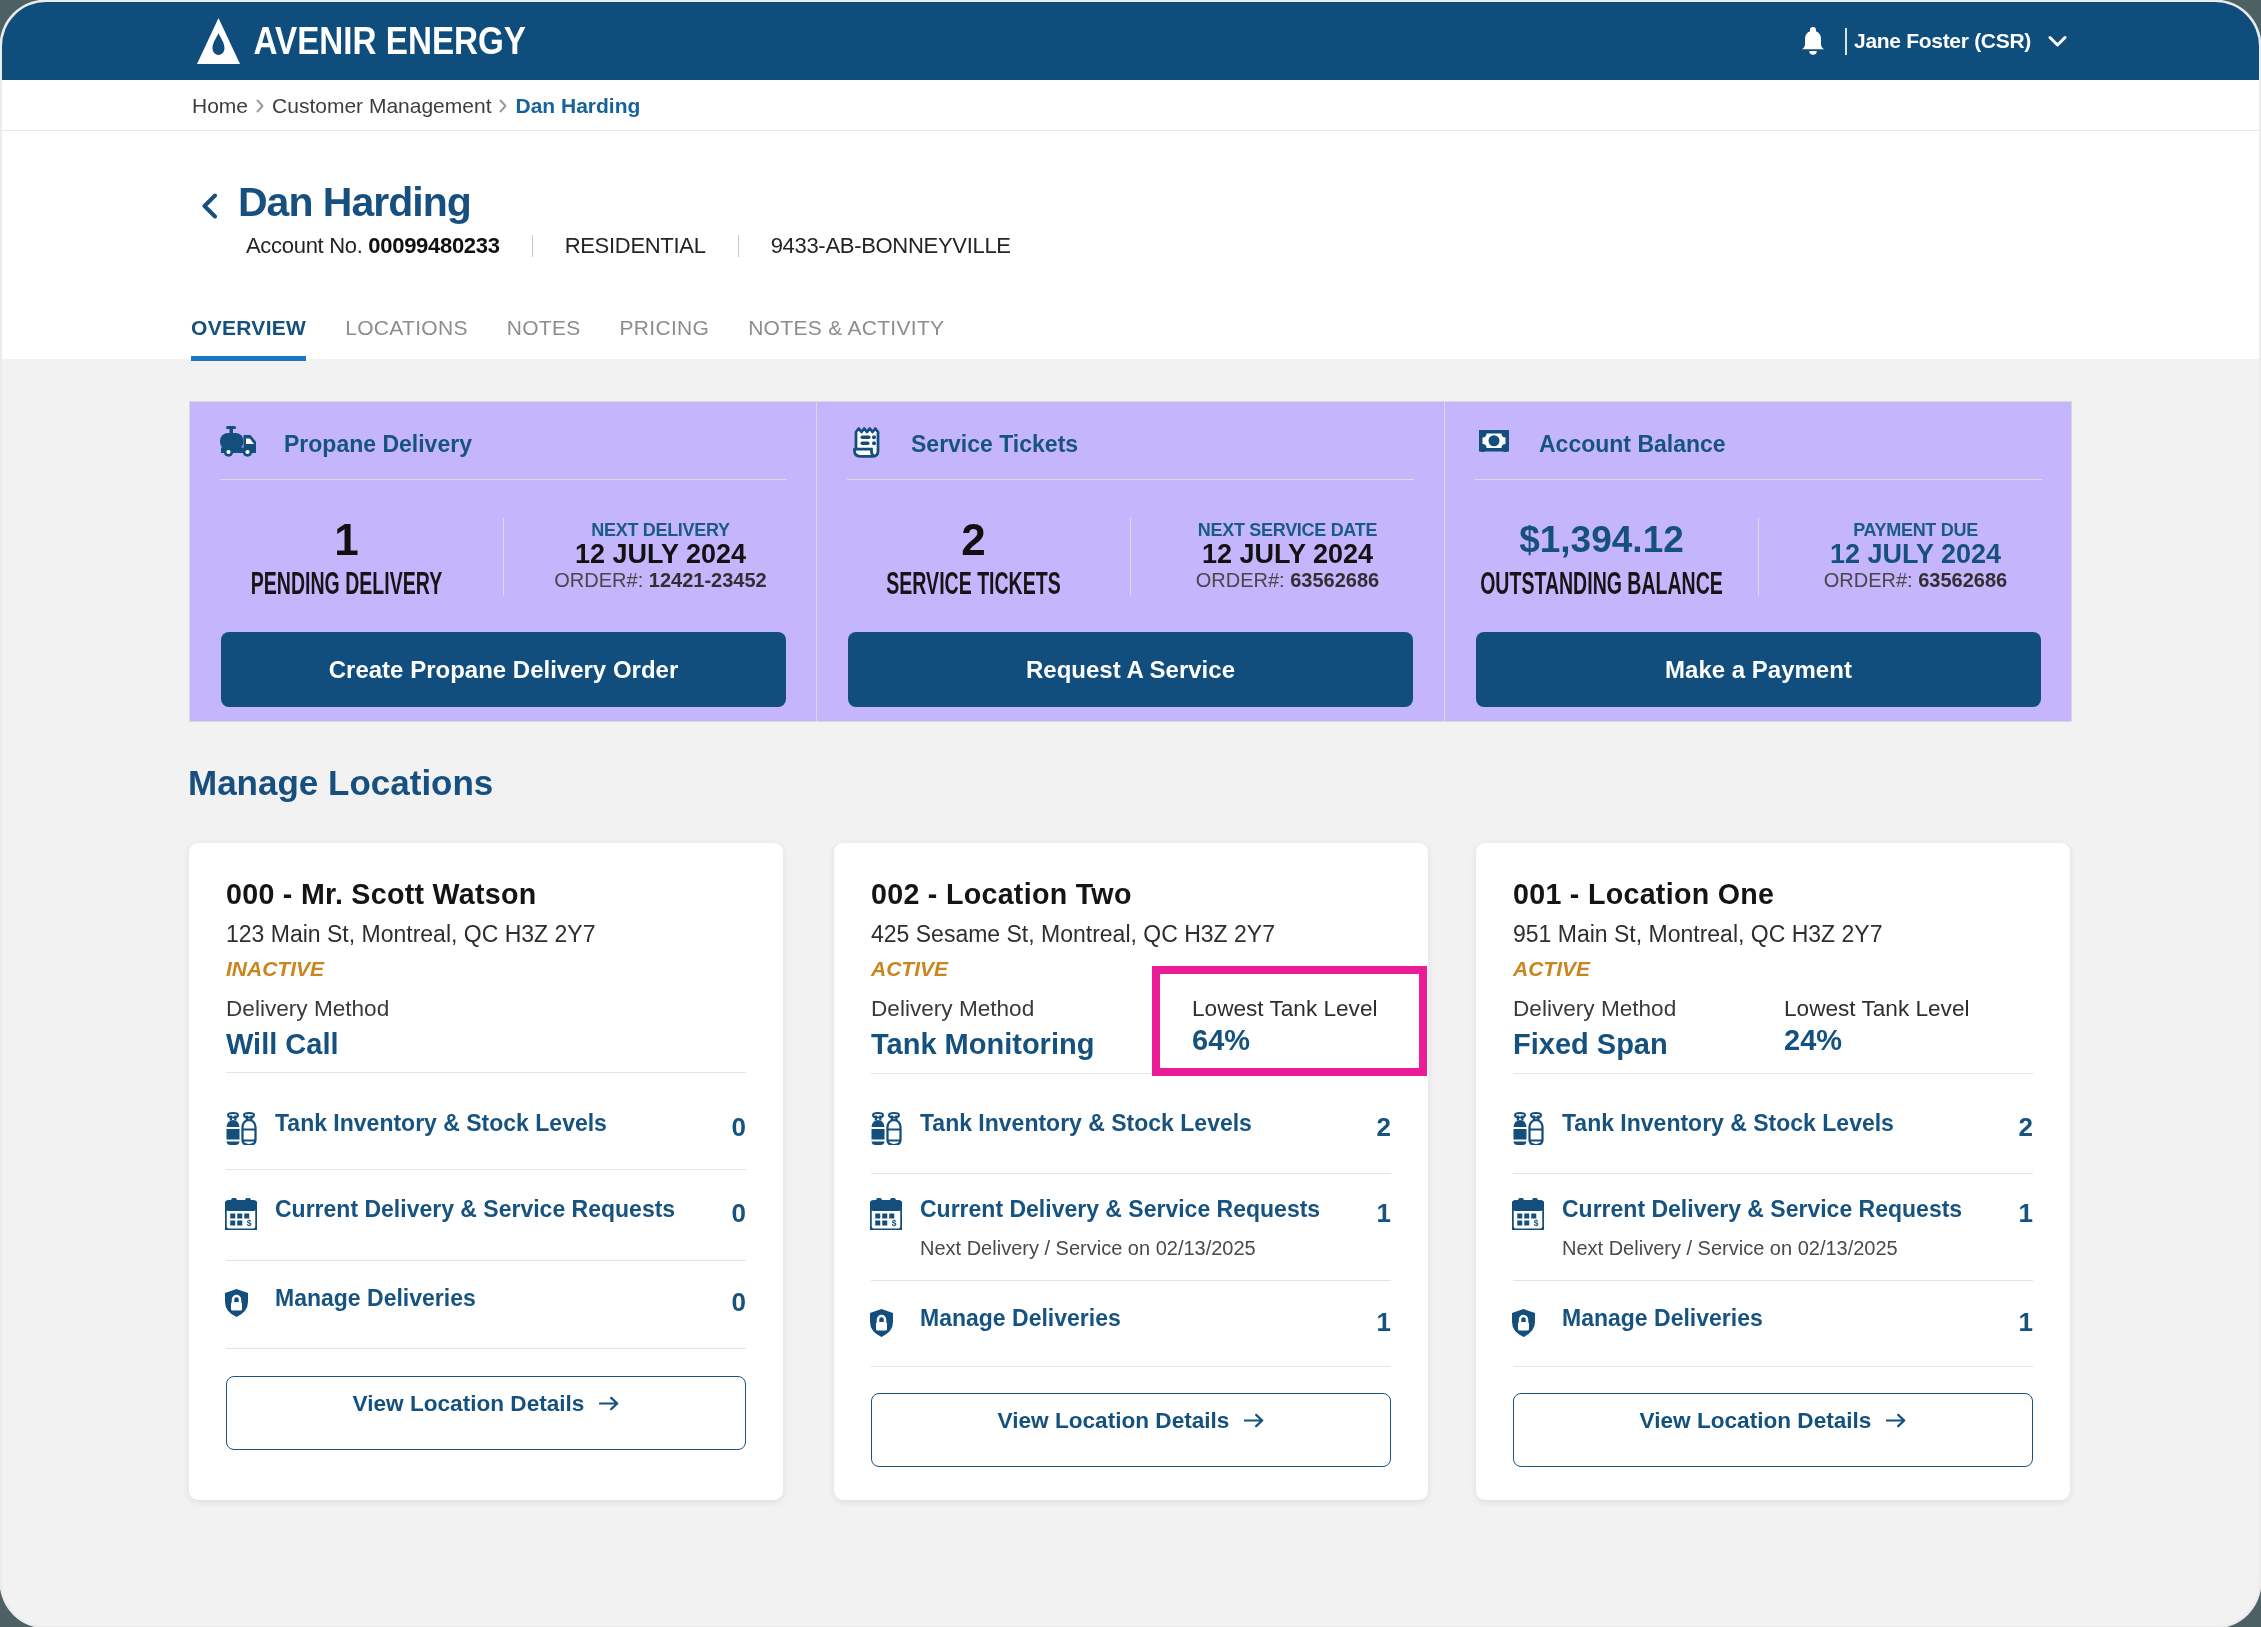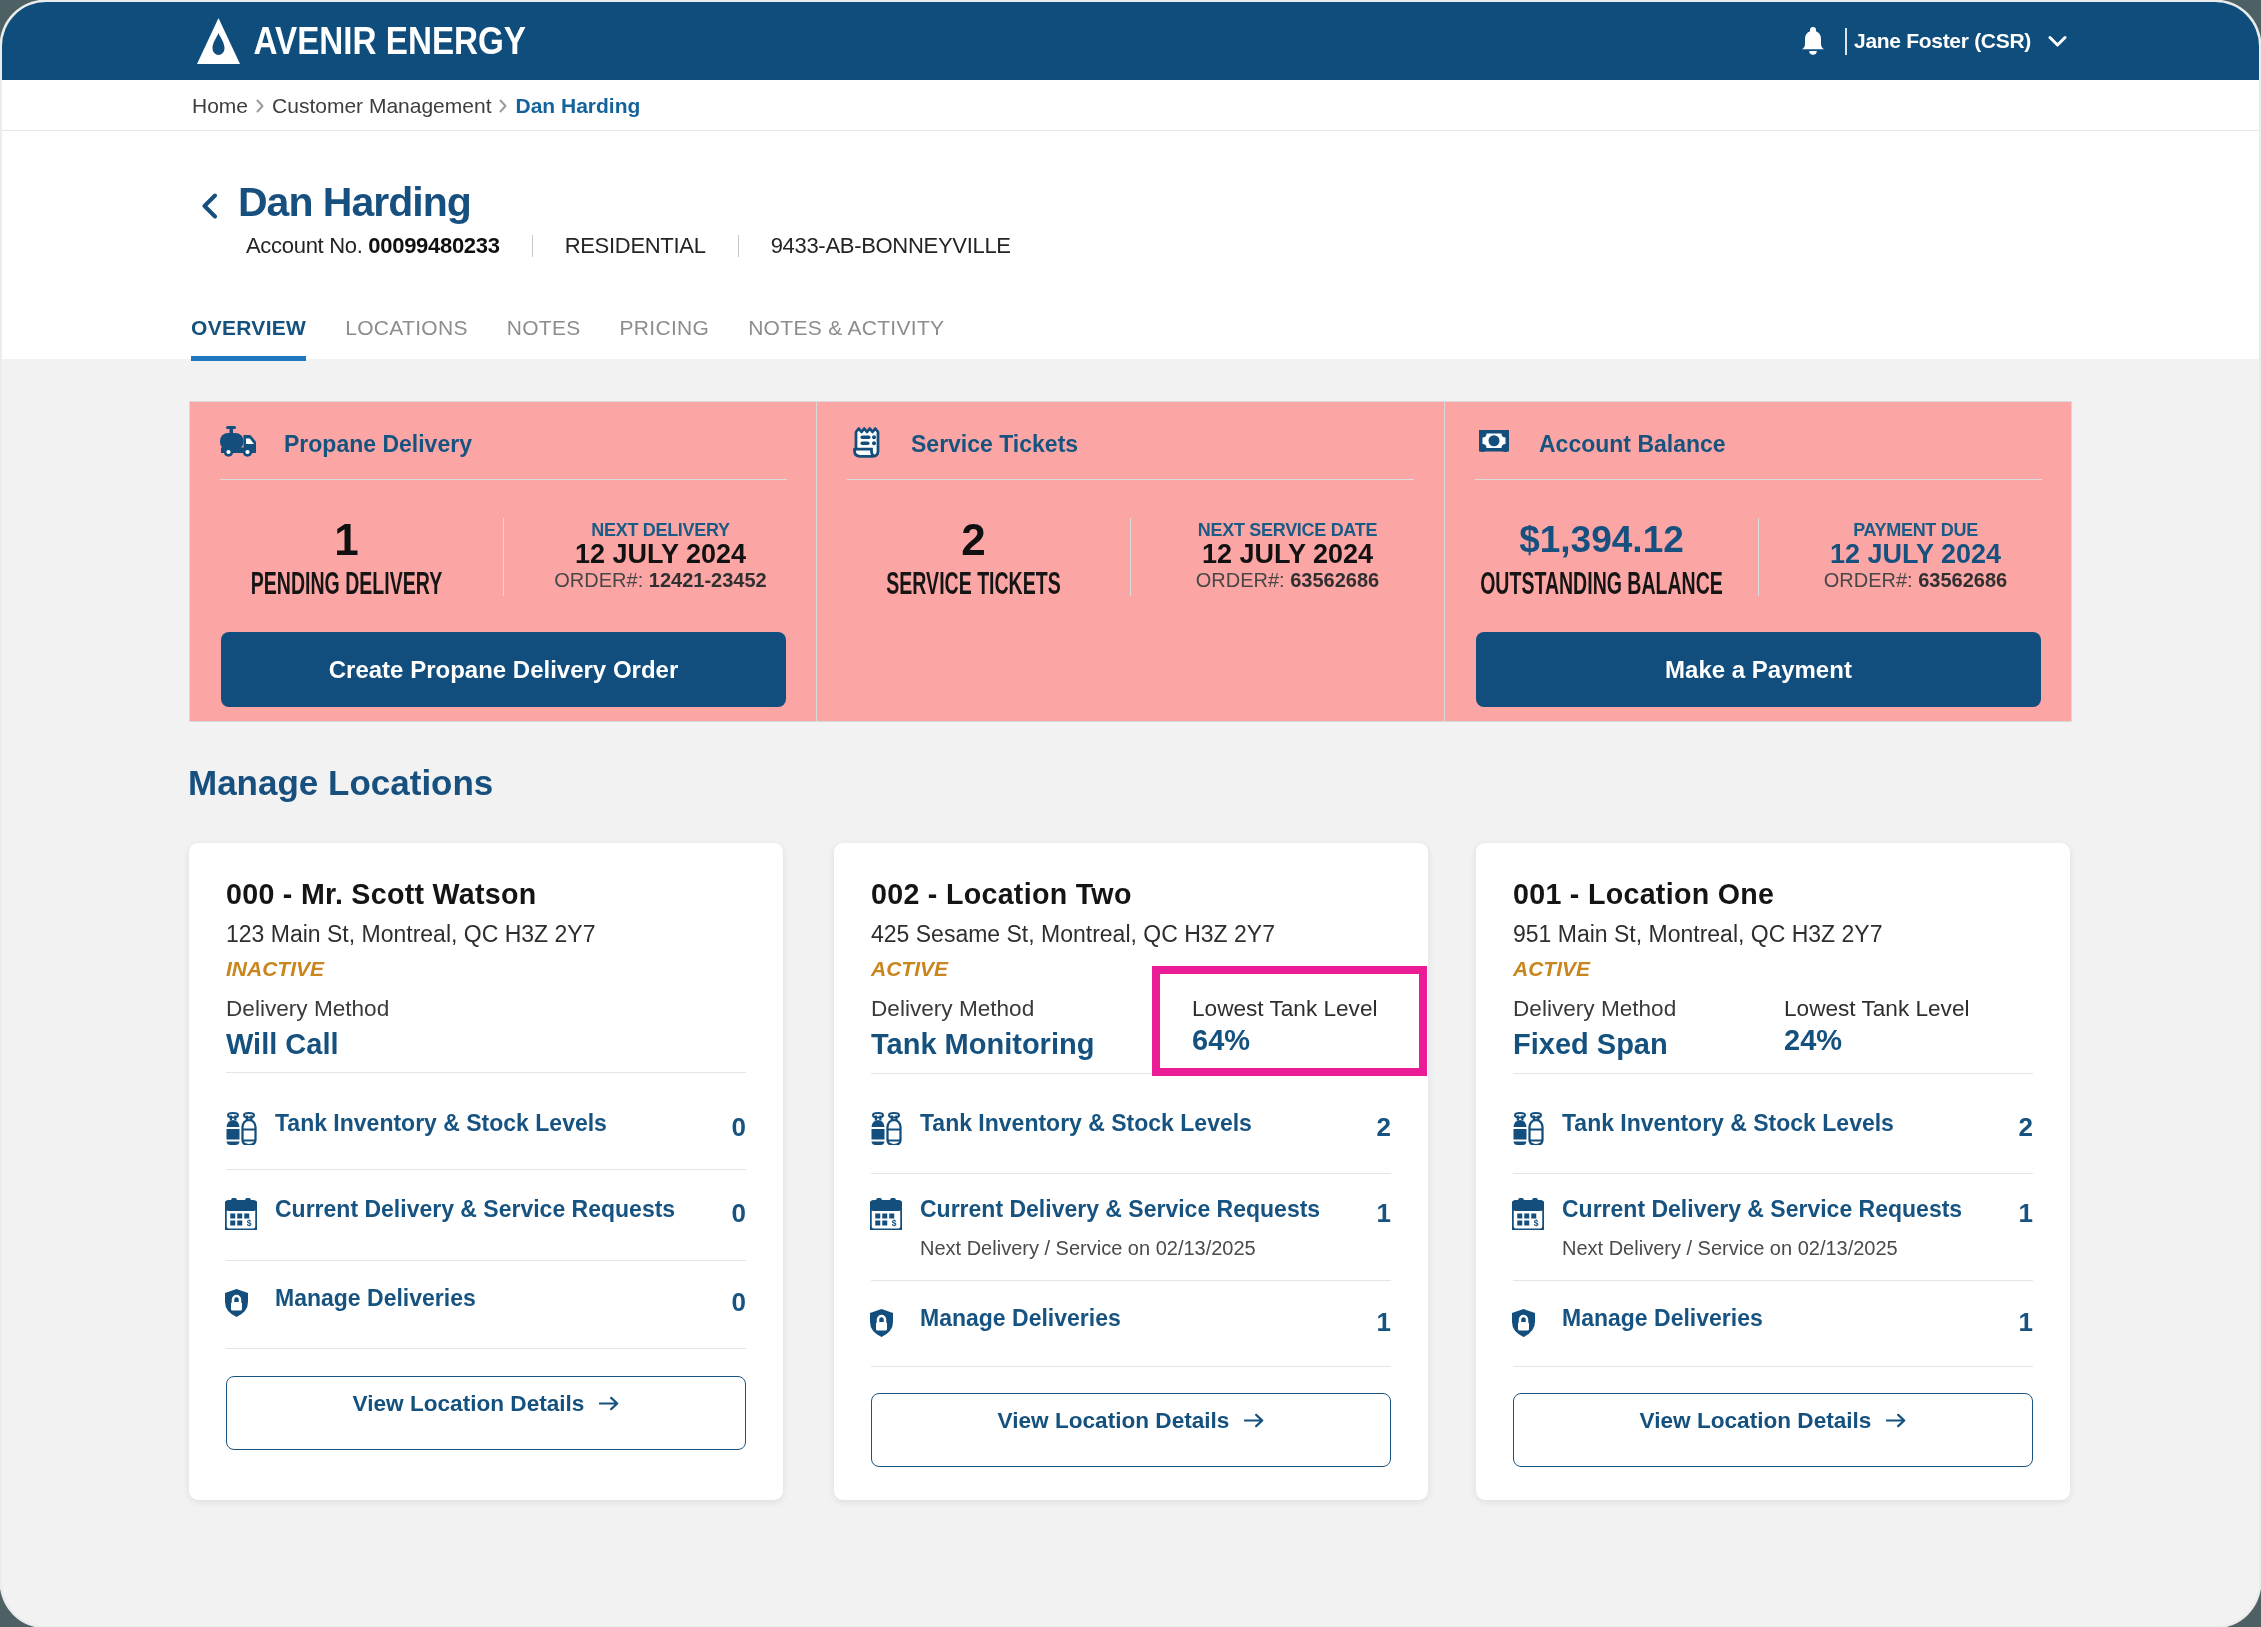--- a/index.html
+++ b/index.html
@@ -25,21 +25,21 @@
 .head { position:absolute; left:0; top:129px; width:100%; height:228px; background:#fff; }
 .backchev { position:absolute; left:198px; top:62px; }
 .h1 { position:absolute; left:236px; top:51px; font-size:41px; font-weight:bold; color:#17507e; line-height:41px; letter-spacing:-1px; }
 .subline { position:absolute; left:244px; top:102px; display:flex; align-items:center; font-size:22px; letter-spacing:-0.3px; color:#242424; }
 .subline .sep { width:1px; height:22px; background:#c9c9c9; margin:0 32px; }
 .tabs { position:absolute; left:189px; top:185px; display:flex; gap:39px; font-size:21px; letter-spacing:0.3px; color:#8d8d8d; }
 .tabs .t { padding-bottom:16px; }
 .tabs .active { color:#15517e; font-weight:bold; border-bottom:5.5px solid #1f77c0; }
 
 
-.panel { position:absolute; left:187px; top:399px; width:1883px; height:321px; background:#fca5a5; border:1px solid #d9d9d9; }
+.panel { position:absolute; left:187px; top:399px; width:1883px; height:321px; background:#c4b5fd; border:1px solid #d9d9d9; }
 .pdiv { position:absolute; top:0; width:1px; height:319px; background:#d9d9d9; }
 .sec { position:absolute; top:0; width:627px; height:319px; }
 .sec .icon { position:absolute; left:30px; top:23.6px; }
 .sec .title { position:absolute; left:94px; top:0px; height:84px; line-height:84px; font-size:23px; font-weight:bold; color:#17537f; }
 .sec .hr { position:absolute; left:30px; top:77px; width:567px; height:1px; background:#dcdcdc; }
 .sec .stat-l { position:absolute; left:0px; top:116px; width:313px; text-align:center; }
 .sec .stat-r { position:absolute; left:314px; top:116px; width:313px; text-align:center; }
 .sec .vdiv { position:absolute; left:313px; top:116px; width:1px; height:78px; background:#dcdcdc; }
 .num { font-size:44px; font-weight:bold; color:#101010; line-height:44px; }
 .money { font-size:37px; font-weight:bold; color:#15507e; line-height:44px; }
@@ -213,20 +213,21 @@
       <div class="stat-l">
           <div class="num">2</div>
           <div class="statlab">SERVICE TICKETS</div>
         </div>
       <div class="vdiv"></div>
       <div class="stat-r">
           <div class="r1">NEXT SERVICE DATE</div>
           <div class="r2">12 JULY 2024</div>
           <div class="r3">ORDER#: <b>63562686</b></div>
         </div>
+      <div class="btn">Request A Service</div>
     </div>
 
     <div class="sec" style="left:1255px">
       <svg class="icon" style="left:34px;top:28px" width="30" height="21.5" viewBox="0 0 60 43">
         <rect x="0" y="0" width="60" height="43" fill="#134e7c"></rect>
         <rect x="7" y="7" width="46" height="29" fill="#ffffff"></rect>
         <circle cx="7" cy="7" r="8" fill="#134e7c"></circle>
         <circle cx="53" cy="7" r="8" fill="#134e7c"></circle>
         <circle cx="7" cy="36" r="8" fill="#134e7c"></circle>
         <circle cx="53" cy="36" r="8" fill="#134e7c"></circle>

